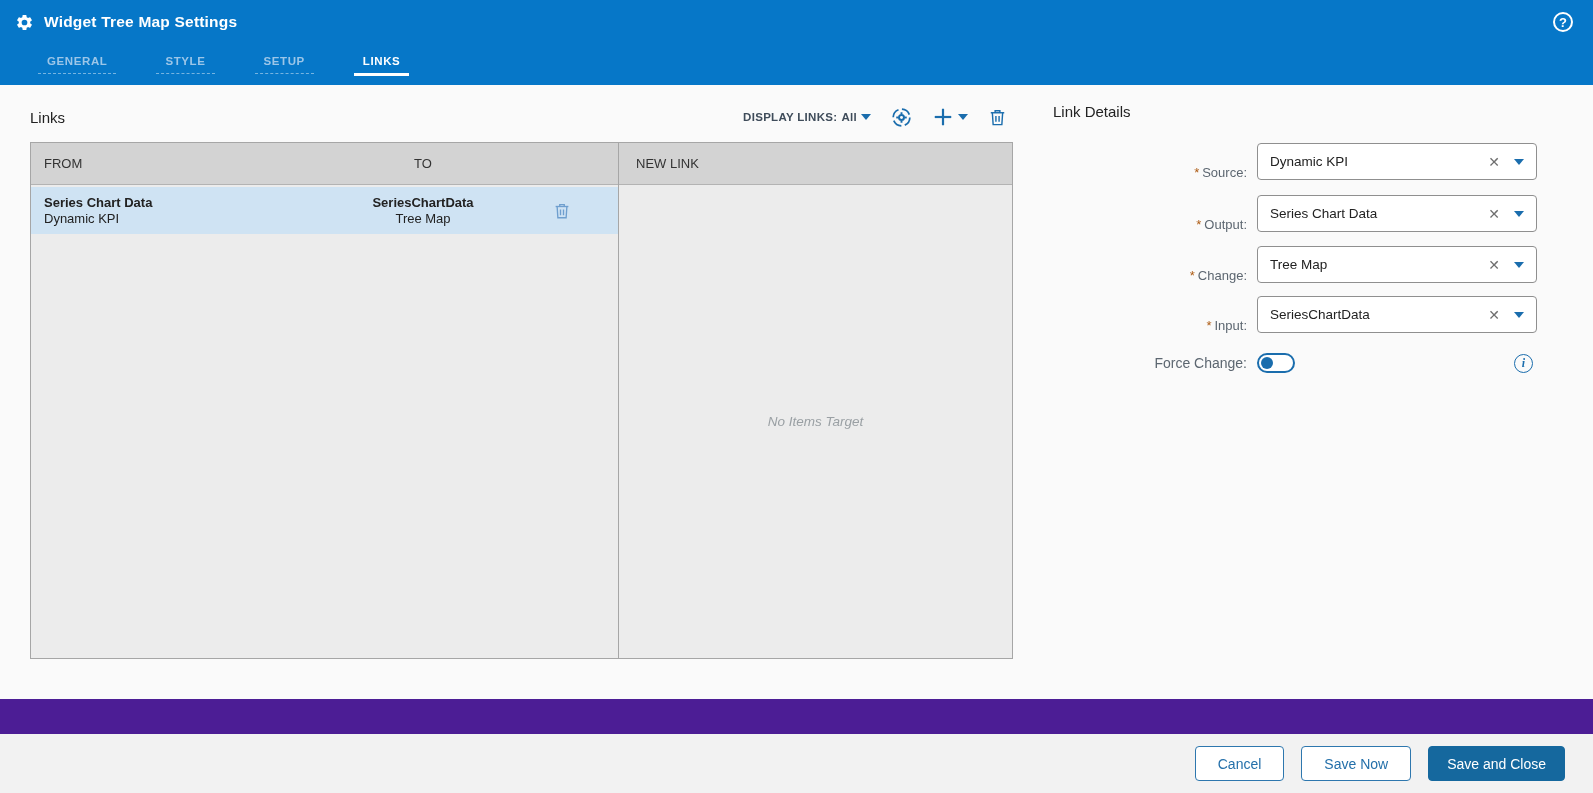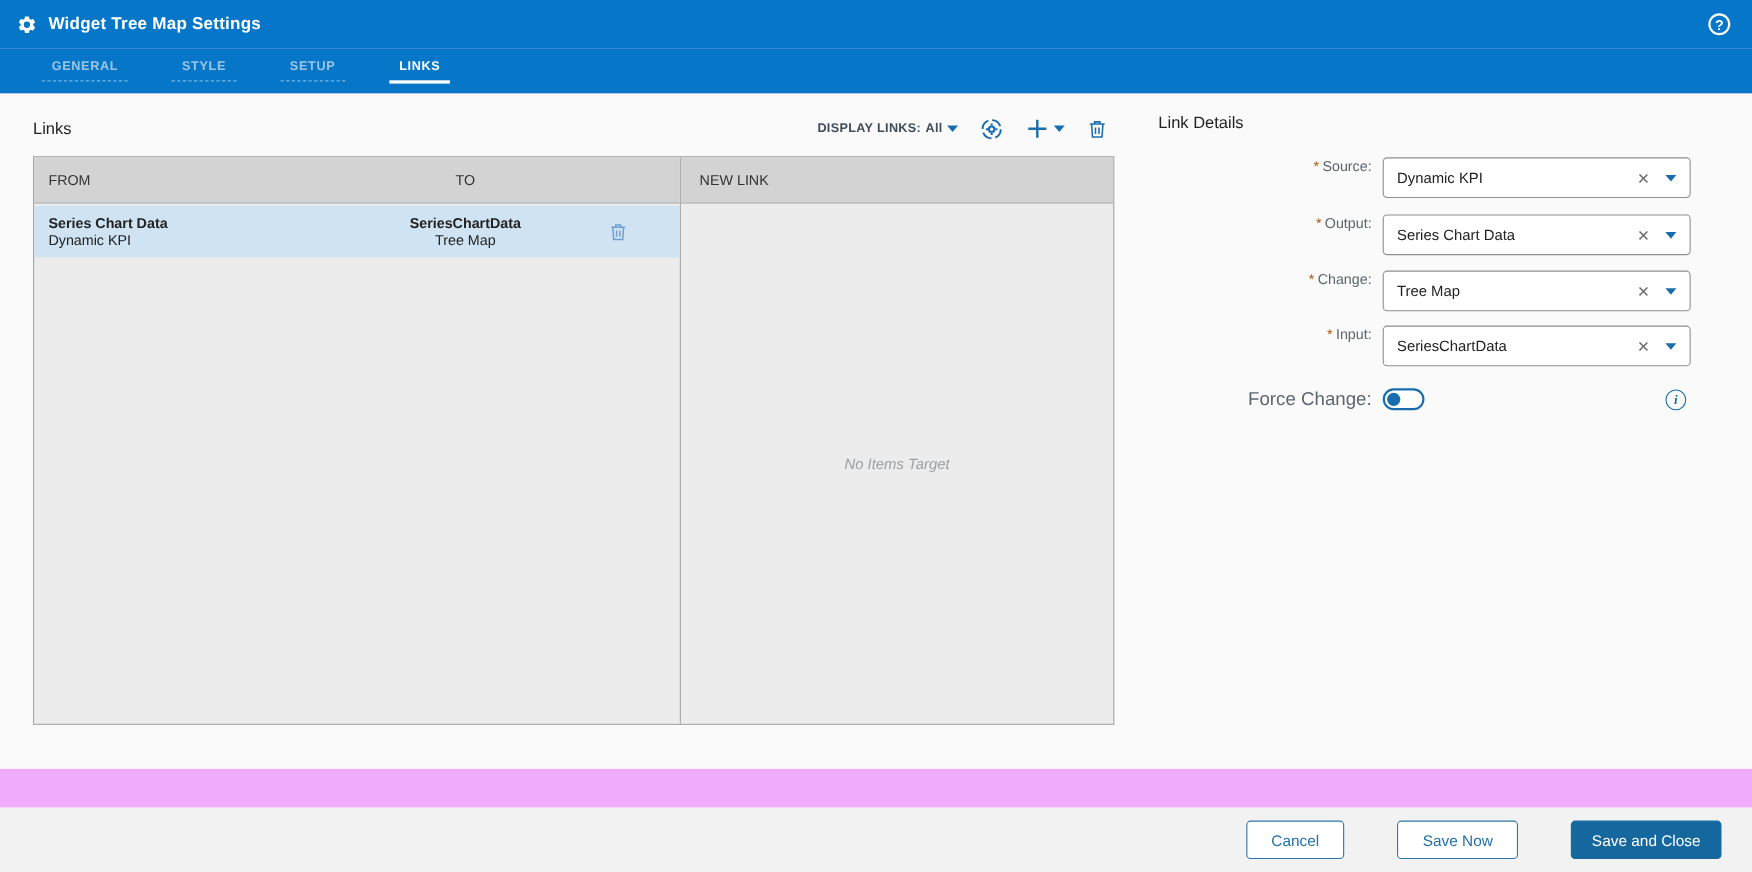--- a/index.html
+++ b/index.html
@@ -1,18 +1,18 @@
 <!DOCTYPE html>
 <html><head>
 <meta charset="utf-8">
 <style>
   * { margin:0; padding:0; box-sizing:border-box; }
   html,body { width:1593px; height:793px; overflow:hidden; }
   body { font-family:"Liberation Sans", sans-serif; background:#fafafa; }
-  .page { position:relative; width:1593px; height:793px; background:#f0abfc; }
+  .page { position:relative; width:1593px; height:793px; background:#4c1d95; }
 
   
   .titlebar { position:absolute; top:0; left:0; width:100%; height:44px;
     background:#0677c8; display:flex; align-items:center; padding:0 20px 0 15px; }
   .gear-ic { width:19px; height:19px; display:inline-block; flex:none; }
   .app-title { color:#fff; font-size:15.5px; font-weight:600; margin-left:10px; letter-spacing:.2px; }
   .help-btn { margin-left:auto; width:20px; height:20px; border:2px solid #fff; border-radius:50%;
     color:#fff; font-size:13px; font-weight:700; display:flex; align-items:center; justify-content:center;
     cursor:pointer; line-height:1; }
   .tabbar { position:absolute; top:44px; left:0; width:100%; height:41px; background:#0677c8;
@@ -52,48 +52,48 @@
     cursor:pointer; font-size:13px; color:#222; }
   .cell-2line { line-height:16px; }
   .cell-2line .l1 { font-weight:700; }
   .row-del-btn { width:112px; display:flex; justify-content:center; color:#6f9fce; cursor:pointer; }
   .empty-body { display:flex; align-items:center; justify-content:center; }
   .empty-text { font-style:italic; color:#9aa0a4; font-size:13.5px; }
 
   
   .details-panel { position:absolute; left:1053px; top:0; width:484px; height:560px; }
   .details-title { position:absolute; top:18px; left:0; font-size:15px; color:#222; }
-  .field-row { position:absolute; left:0; width:484px; height:37px; display:flex; align-items:flex-start; }
+  .field-row { position:absolute; left:0; width:484px; height:37px; display:flex; align-items:flex-end; }
   .fr-0{ top:58px; } .fr-1{ top:110px; } .fr-2{ top:161px; } .fr-3{ top:211px; }
   .field-label { width:204px; text-align:right; padding-right:10px; font-size:13px; color:#5c6670; }
   .req { color:#ad5b13; margin-right:3px; font-size:13px; }
   .combo { flex:1; height:37px; background:#fff; border:1px solid #8f8f8f; border-radius:4px;
     display:flex; align-items:center; padding:0 12px; cursor:pointer; }
   .combo-value { flex:1; font-size:13.5px; color:#222; }
   .clear-x { color:#6e6e6e; font-size:14px; padding:0 14px 0 6px; cursor:pointer; }
   .force-row { position:absolute; top:268px; left:0; width:480px; display:flex; align-items:center; }
-  .force-label { width:204px; text-align:right; padding-right:10px; font-size:17px; color:#5c6670; }
+  .force-label { width:204px; text-align:right; padding-right:10px; font-size:14px; color:#5c6670; }
   .toggle { width:38px; height:20px; border:2px solid #1a6dad; border-radius:11px; background:#fff;
     position:relative; cursor:pointer; flex:none; }
   .toggle-knob { position:absolute; left:2px; top:2px; width:12px; height:12px; border-radius:50%;
     background:#1a6dad; }
   .info-ic { margin-left:auto; width:19px; height:19px; border:1.8px solid #1a6dad; border-radius:50%;
     color:#1a6dad; font-size:12px; font-weight:700; font-family:"Liberation Serif", serif; font-style:italic;
     display:flex; align-items:center; justify-content:center; cursor:pointer; }
 
   
   .comments-bar { position:absolute; top:699px; left:0; width:100%; height:35px; background:#fff;
     border-top:1px solid #ccc; border-bottom:1px solid #ccc; display:flex; align-items:center;
     padding:0 40px 0 38px; }
   .comments-label { font-size:13px; color:#444; }
   .collapse-ic { margin-left:auto; color:#34495e; cursor:pointer; display:flex; }
   .footer { position:absolute; top:734px; left:0; width:100%; height:59px; background:#f2f2f2;
     display:flex; align-items:center; justify-content:flex-end; gap:17px; padding-right:28px; }
   .btn { height:35px; border-radius:4px; font-size:14px; font-family:"Liberation Sans",sans-serif;
-    cursor:pointer; padding:0 22px;margin-left:31px; }
+    cursor:pointer; padding:0 22px; }
   .btn-outline { background:#fff; border:1px solid #2e77ae; color:#2470aa; }
   .btn-primary { background:#15689e; border:1px solid #15689e; color:#fff; padding:0 18px; }
 </style>
 </head>
 <body>
 
 <div class="page">
 
   <div class="titlebar">
     <span class="gear-ic">

